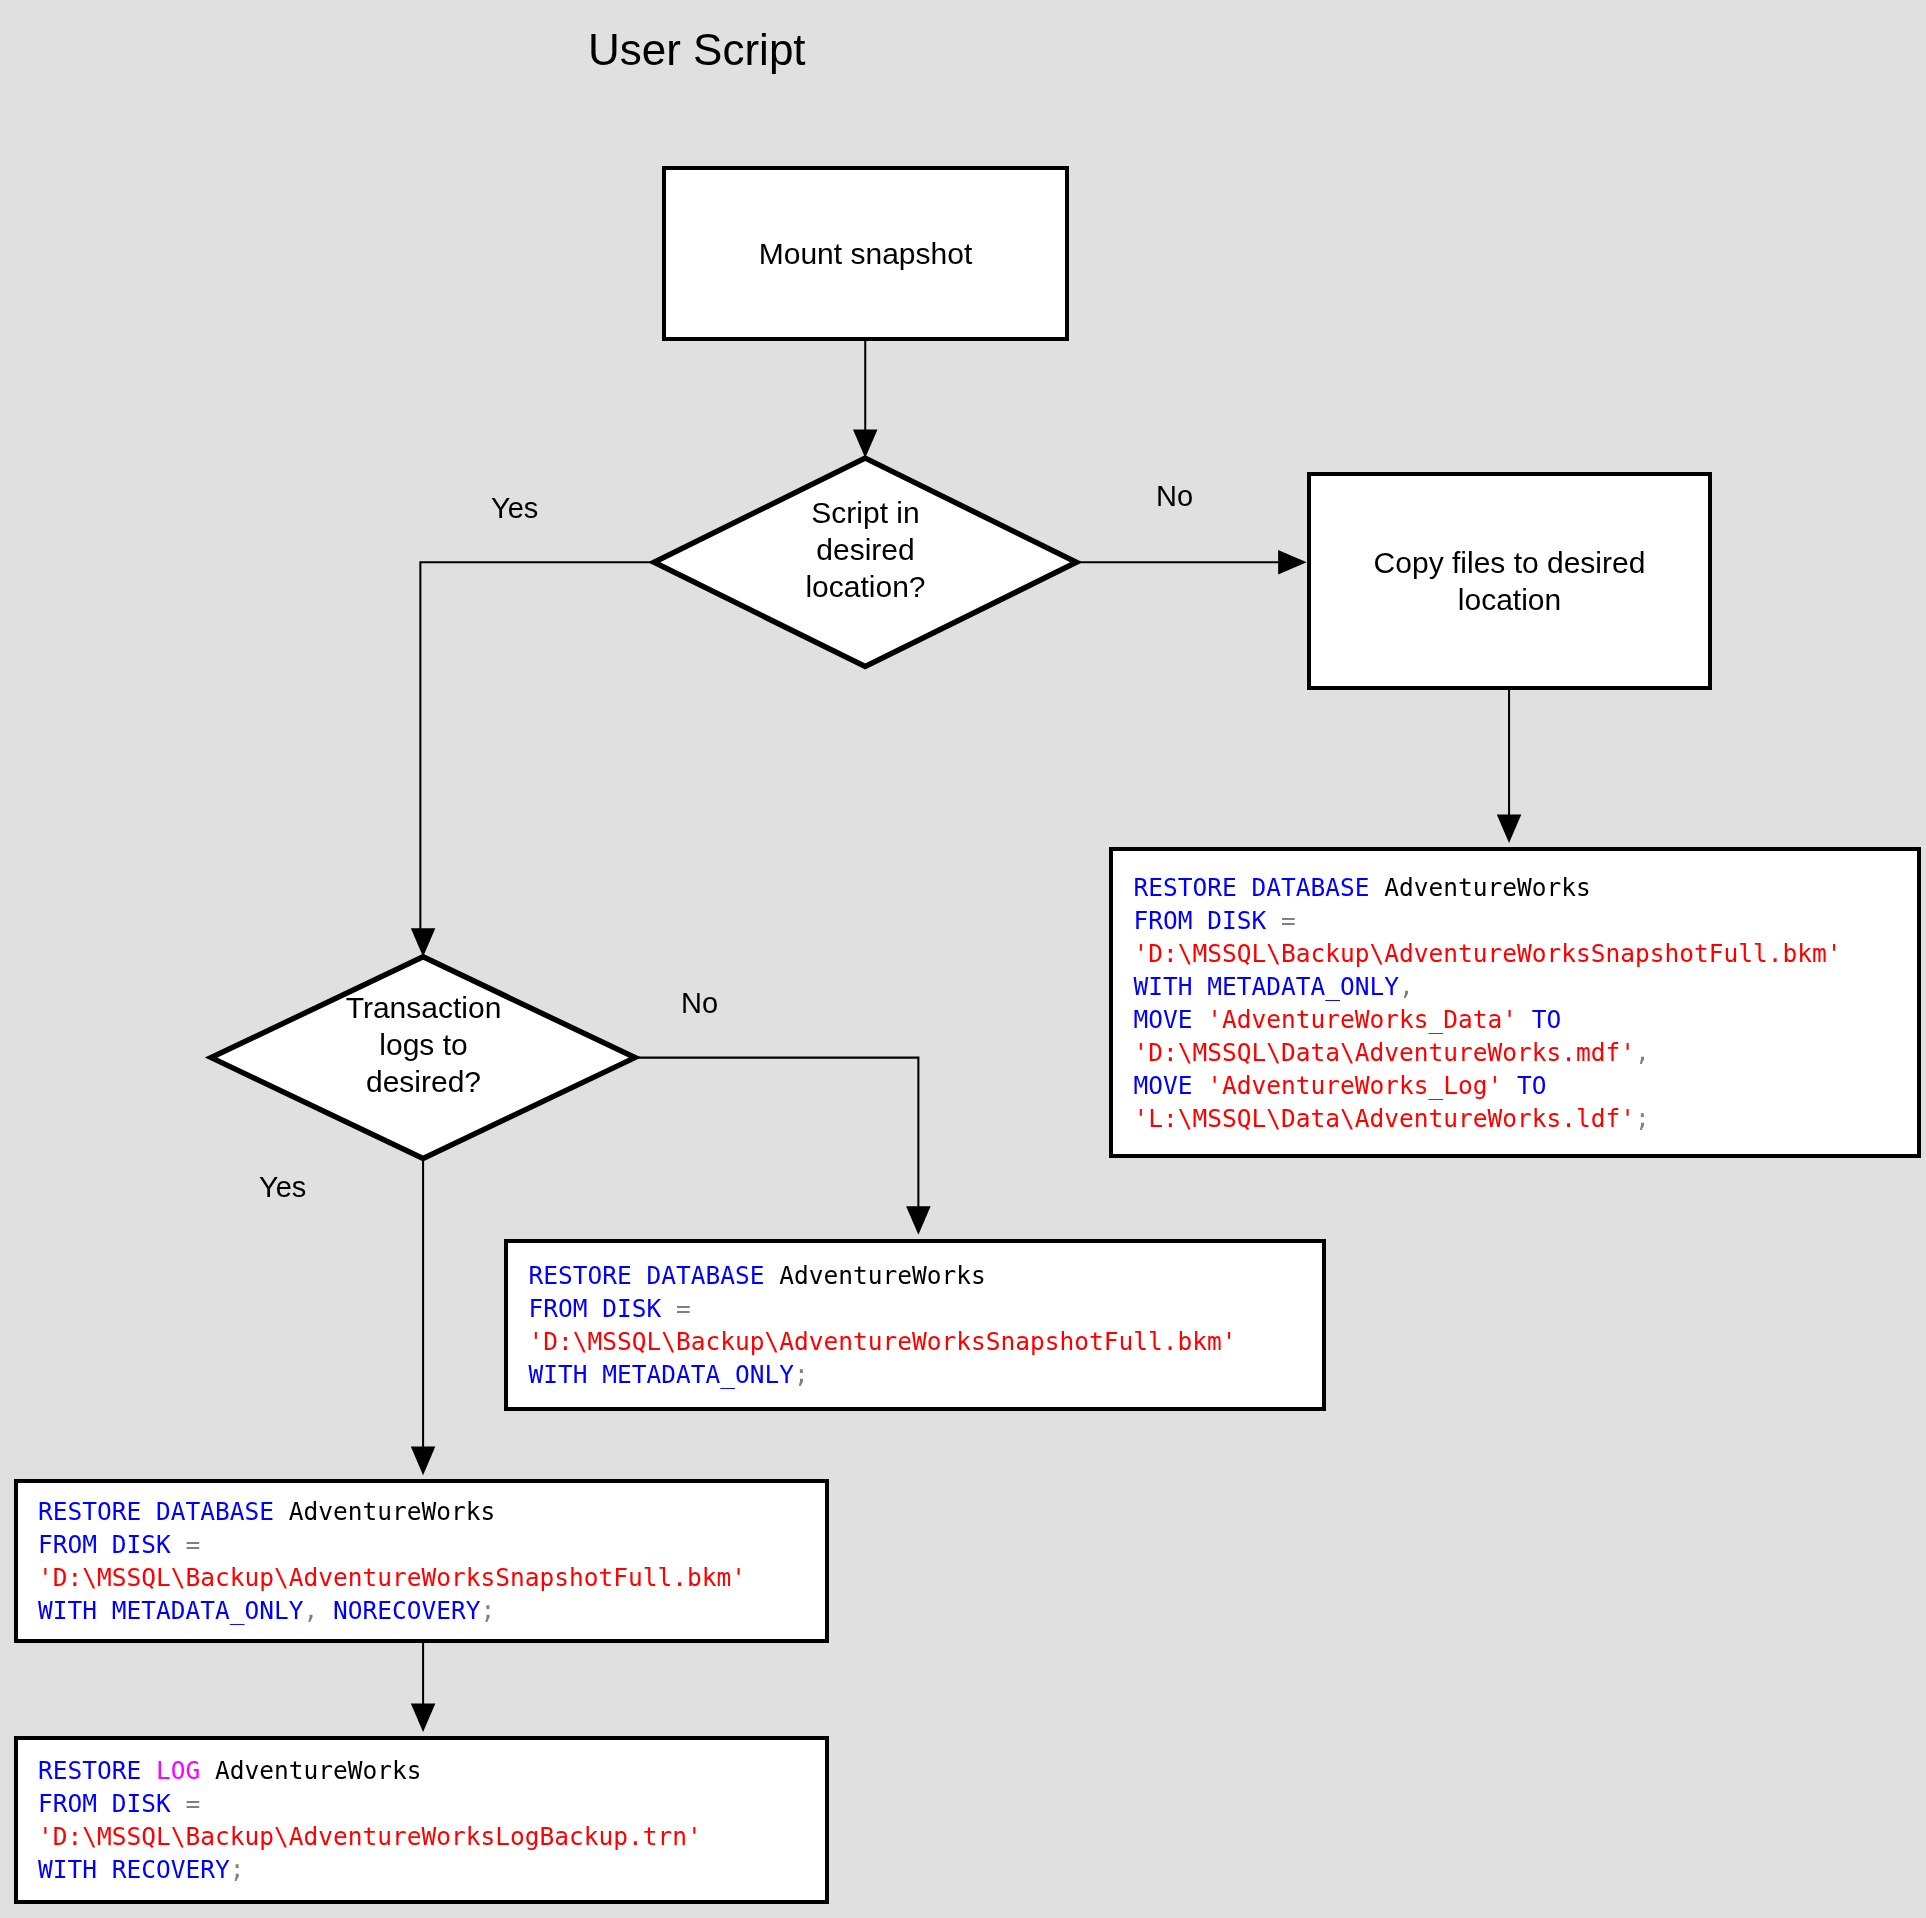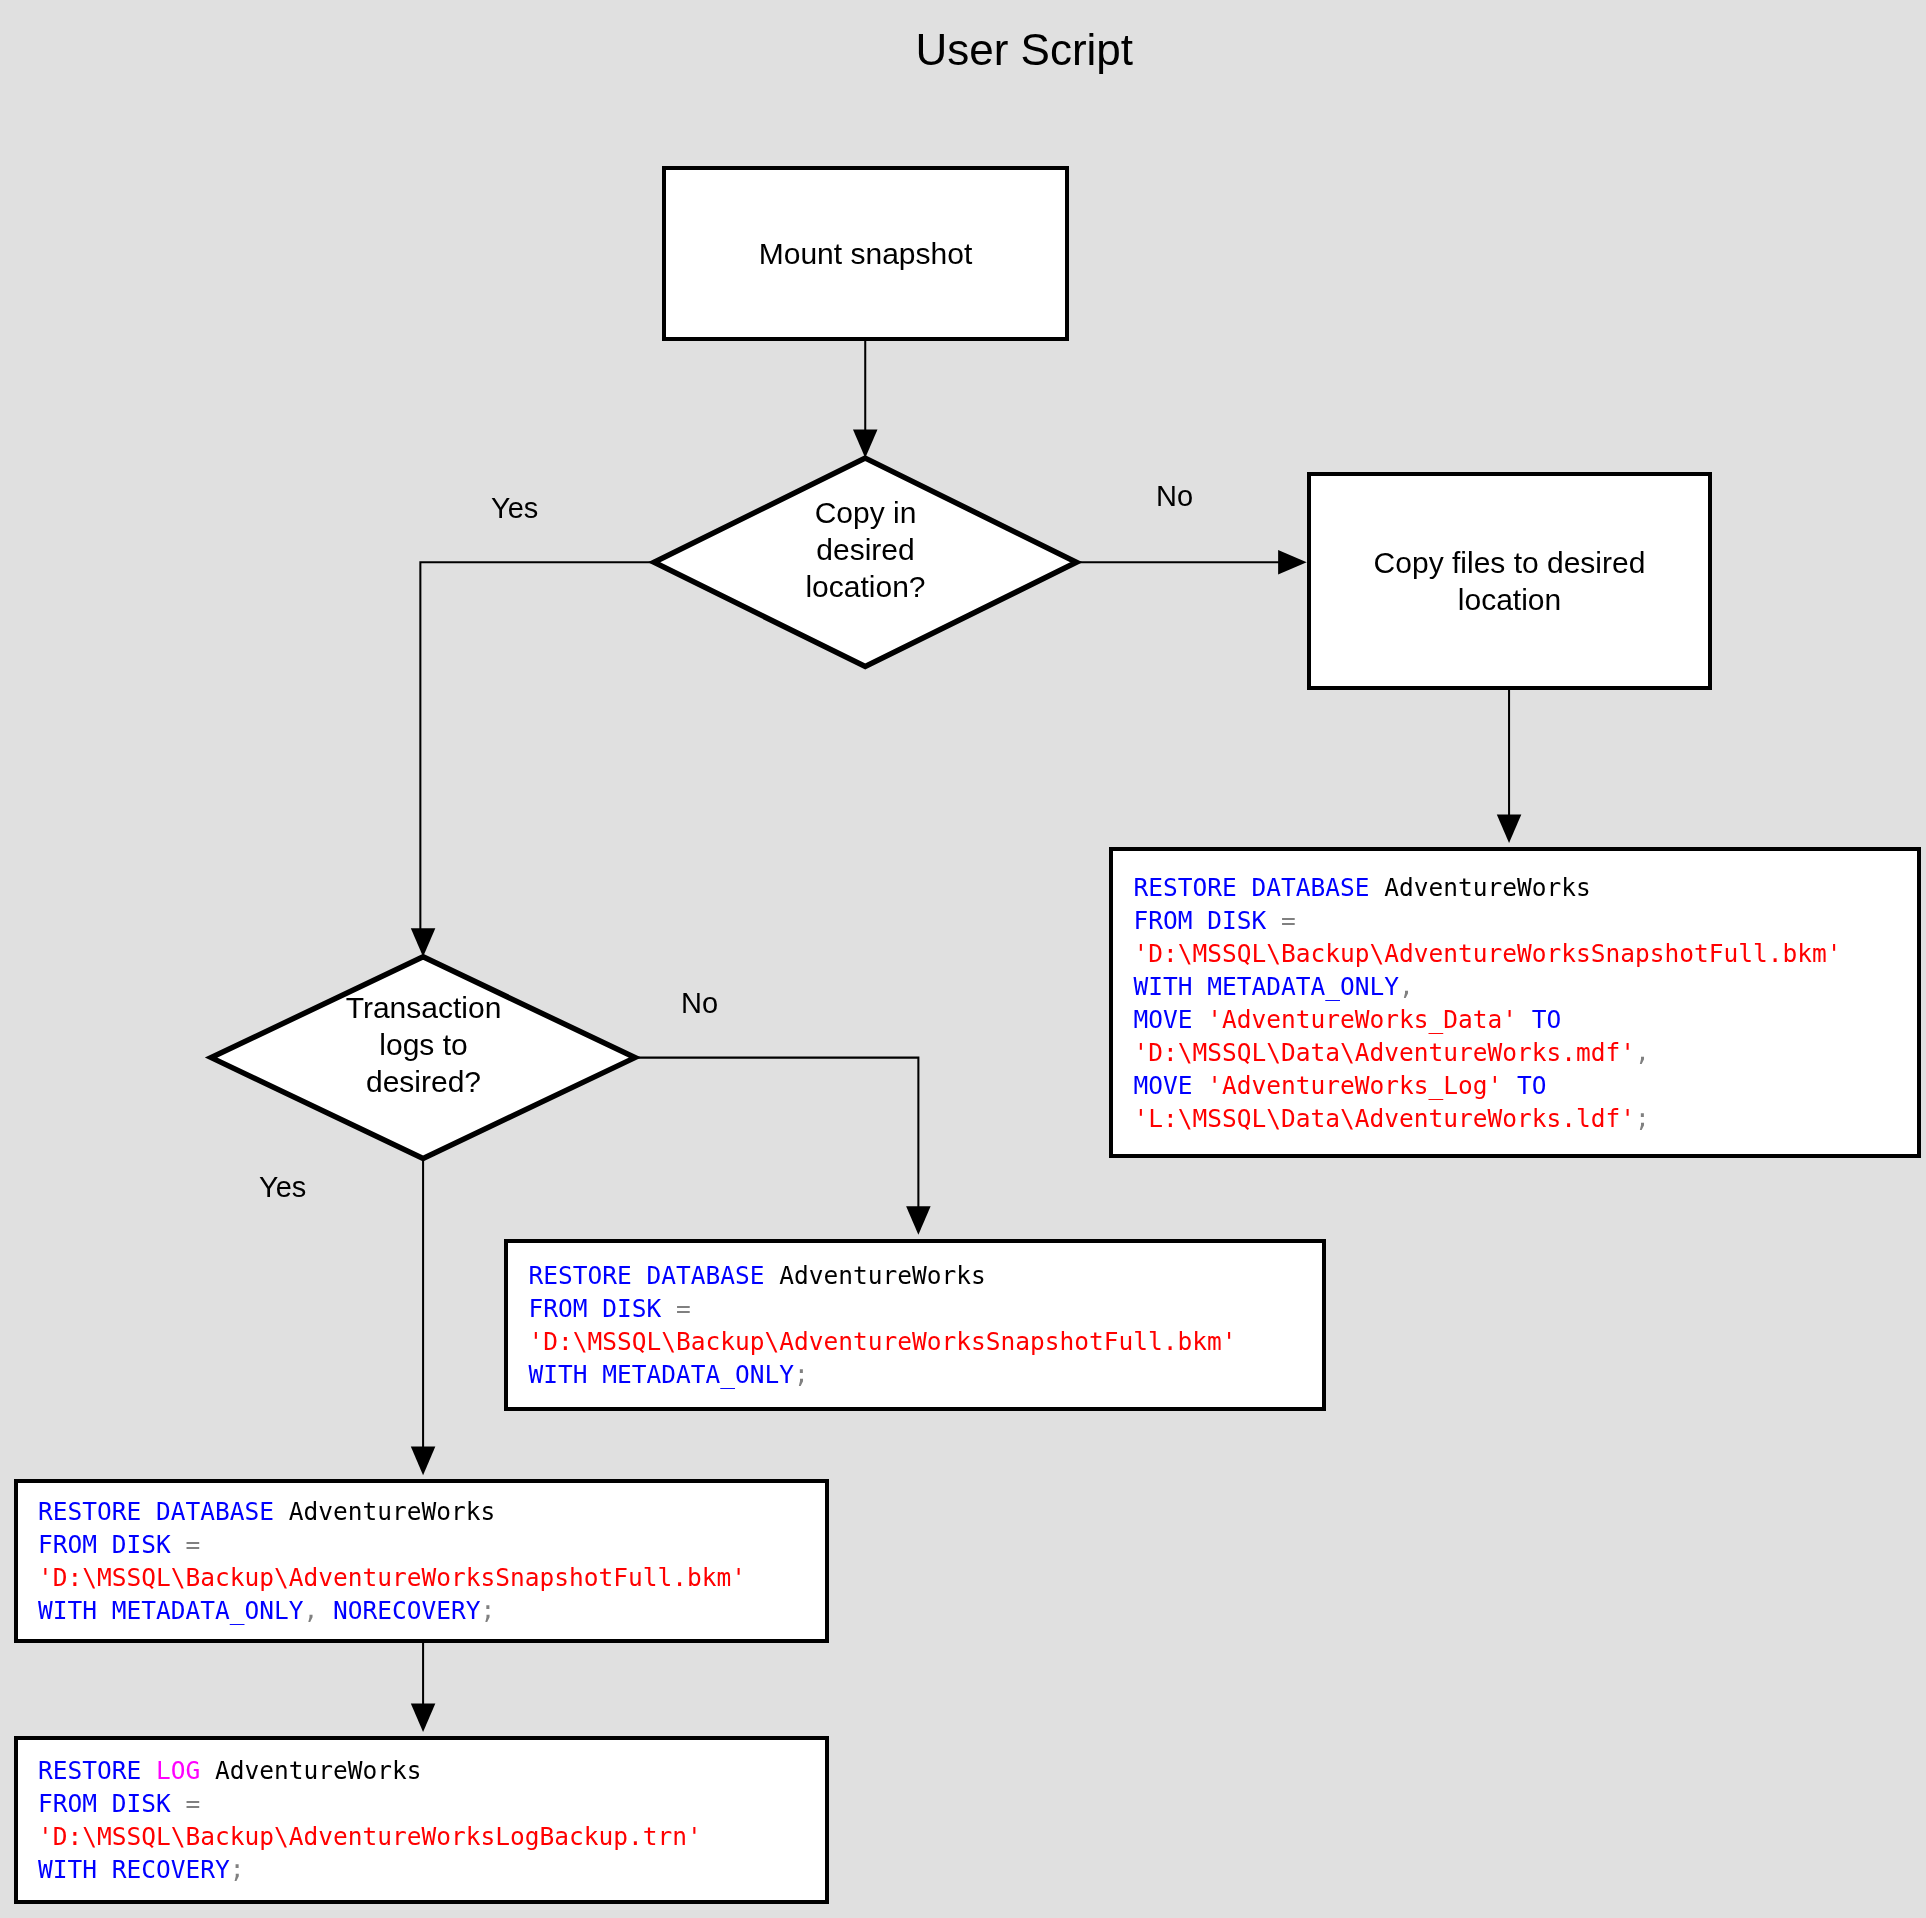--- a/index.html
+++ b/index.html
@@ -7,21 +7,21 @@
     width:1926px;height:1919px;
     background:var(--bg,#e0e0e0);
     font-family:"Liberation Sans",sans-serif;
     position:relative;
     color:#000;
   }
   #canvas{position:absolute;inset:0;}
   #connectors{position:absolute;left:0;top:0;}
   .title{
     position:absolute;left:588px;top:24.5px;width:545px;
-    text-align:right;font-size:44px;color:#000;
+    text-align:left;font-size:44px;color:#000;
   }
   .node{
     position:absolute;box-sizing:border-box;
     background:var(--nodefill,#fff);border:4.8px solid #000;
     display:flex;flex-direction:column;align-items:center;justify-content:center;
   }
   .node .label-line{font-size:30px;line-height:1.25;}
   .diamond-label{
     position:absolute;width:341px;text-align:center;
     font-size:30px;line-height:1.24;
@@ -70,21 +70,21 @@
     <polygon points="621,1404 932,1552 621,1700 310,1552" fill="#fff" stroke="#000" stroke-width="8"></polygon>
   </svg>
 
   <div class="title">User Script</div>
 
   <div class="node" style="left:662px;top:166px;width:407px;height:175px;">
     <div class="label-line">Mount snapshot</div>
   </div>
 
   <div class="diamond-label" style="left:695px;top:494px;">
-    <div>Copy in</div>
+    <div>Script in</div>
     <div>desired</div>
     <div>location?</div>
   </div>
 
   <div class="node" style="left:1307px;top:472px;width:405px;height:218px;">
     <div class="label-line">Copy files to desired</div>
     <div class="label-line">location</div>
   </div>
 
   <div class="diamond-label" style="left:253px;top:989px;">

